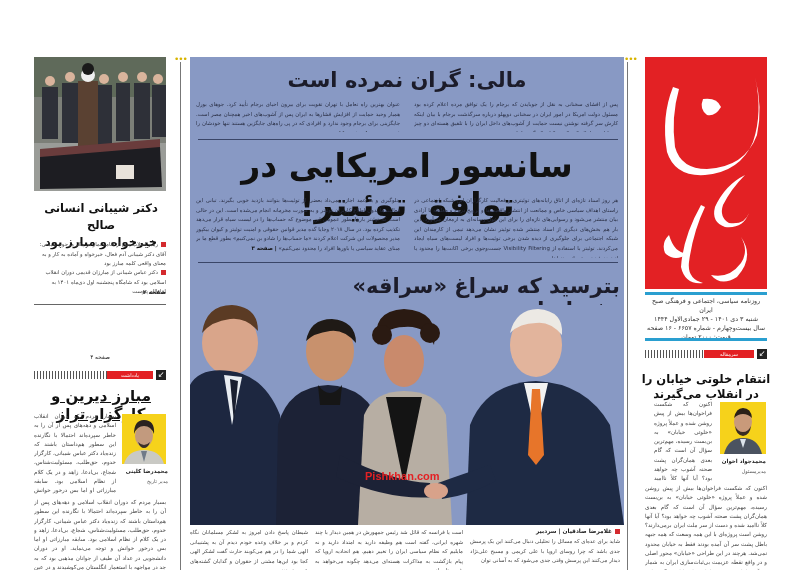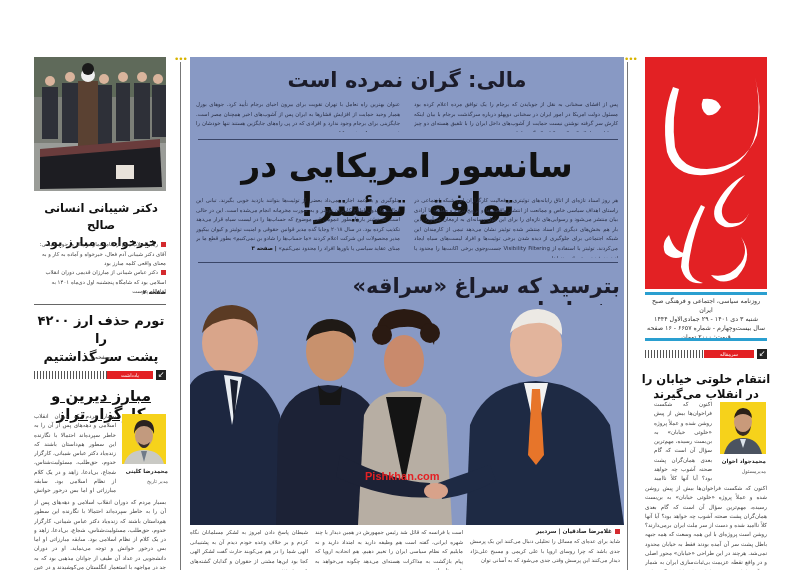--- a/index.html
+++ b/index.html
@@ -208,24 +208,20 @@
   <div class="bullet-text" style="left:34px; top:240px; width:132px;">
     <span class="red-sq"></span><span>رهبر انقلاب پس از اقامه نماز بر پیکر مرحوم شیبانی: آقای دکتر شیبانی آدم فعال، خیرخواه و آماده به کار و به معنای واقعی کلمه مبارز بود</span>
   </div>
   <div class="bullet-text" style="left:34px; top:268px; width:132px;">
     <span class="red-sq"></span><span>دکتر عباس شیبانی از مبارزان قدیمی دوران انقلاب اسلامی بود که شامگاه پنجشنبه اول دی‌ماه ۱۴۰۱ به لقاءالله پیوست</span>
   </div>
   <div class="page-ref" style="left:34px; top:289px; width:132px; text-align:right;">صفحه ۲</div>
 
   <div class="hrule" style="left:34px; top:304px; width:132px; background:#666;"></div>
 
-  <div class="left-hl2">
-    <div>تورم حذف ارز ۴۲۰۰ را</div>
-    <div>پشت سر گذاشتیم</div>
-  </div>
   <div class="page-ref" style="left:34px; top:354px; width:132px; text-align:center; font-weight:normal;">صفحه ۴</div>
 
   <div class="section-bar" style="left:34px; top:370px; width:132px;">
     <div class="arrow-box">↙</div>
     <div class="label" style="width:46px;">یادداشت</div>
     <div class="hatch"></div>
   </div>
 
   <div class="left-hl3">مبارز دیرین و کارگزار تراز</div>
 

